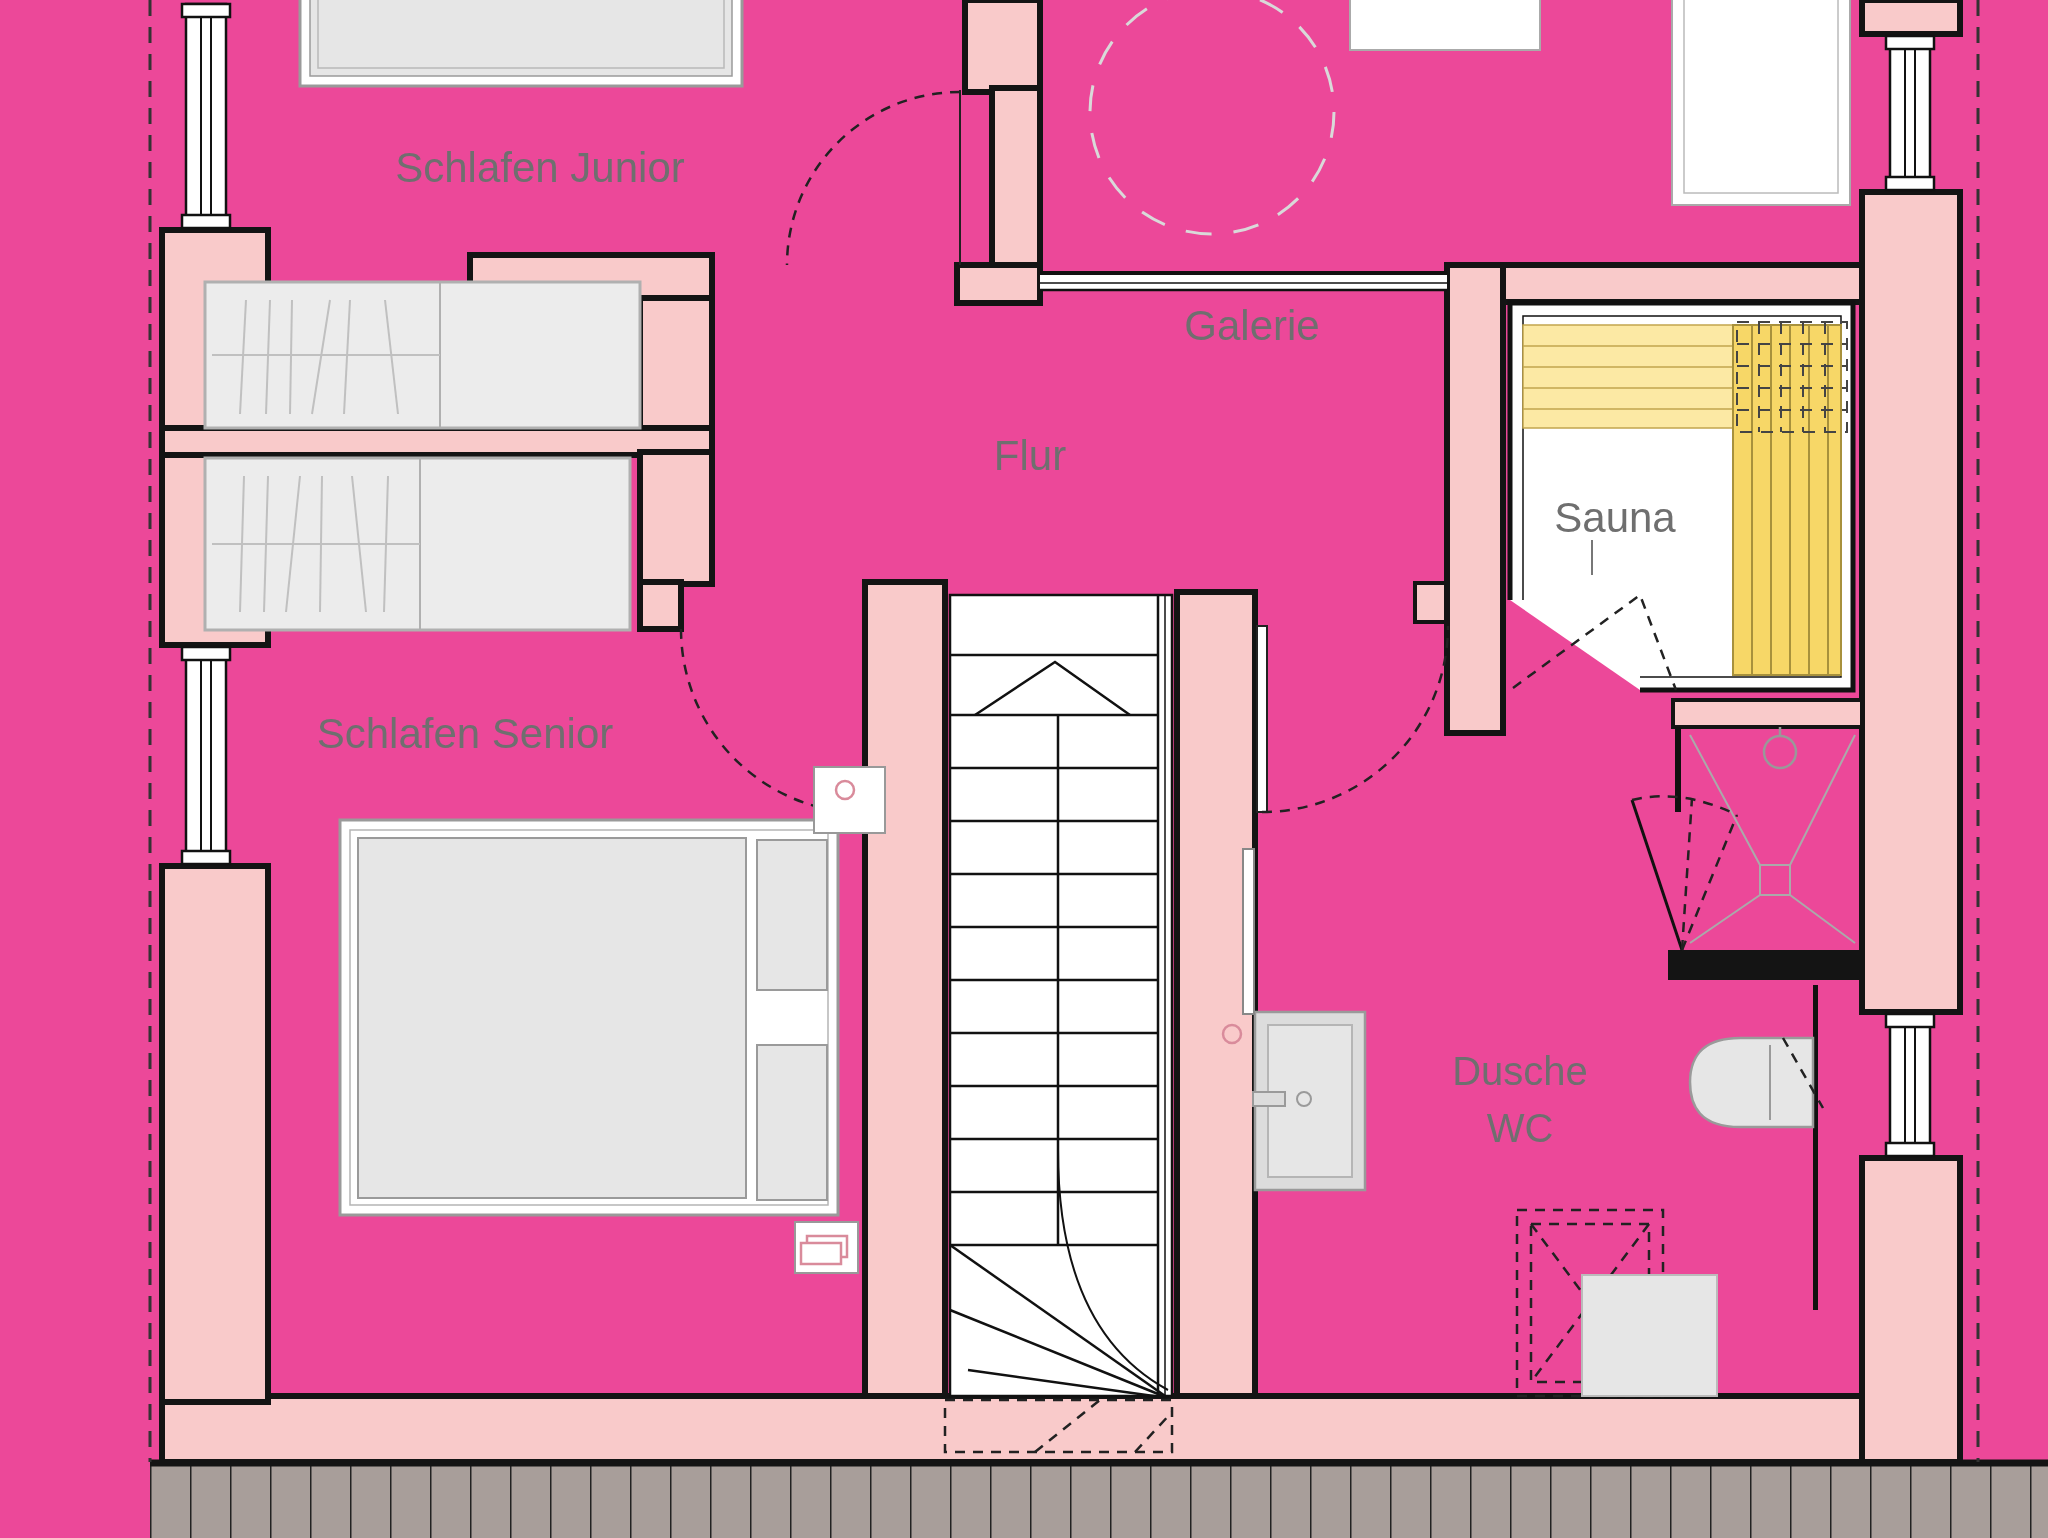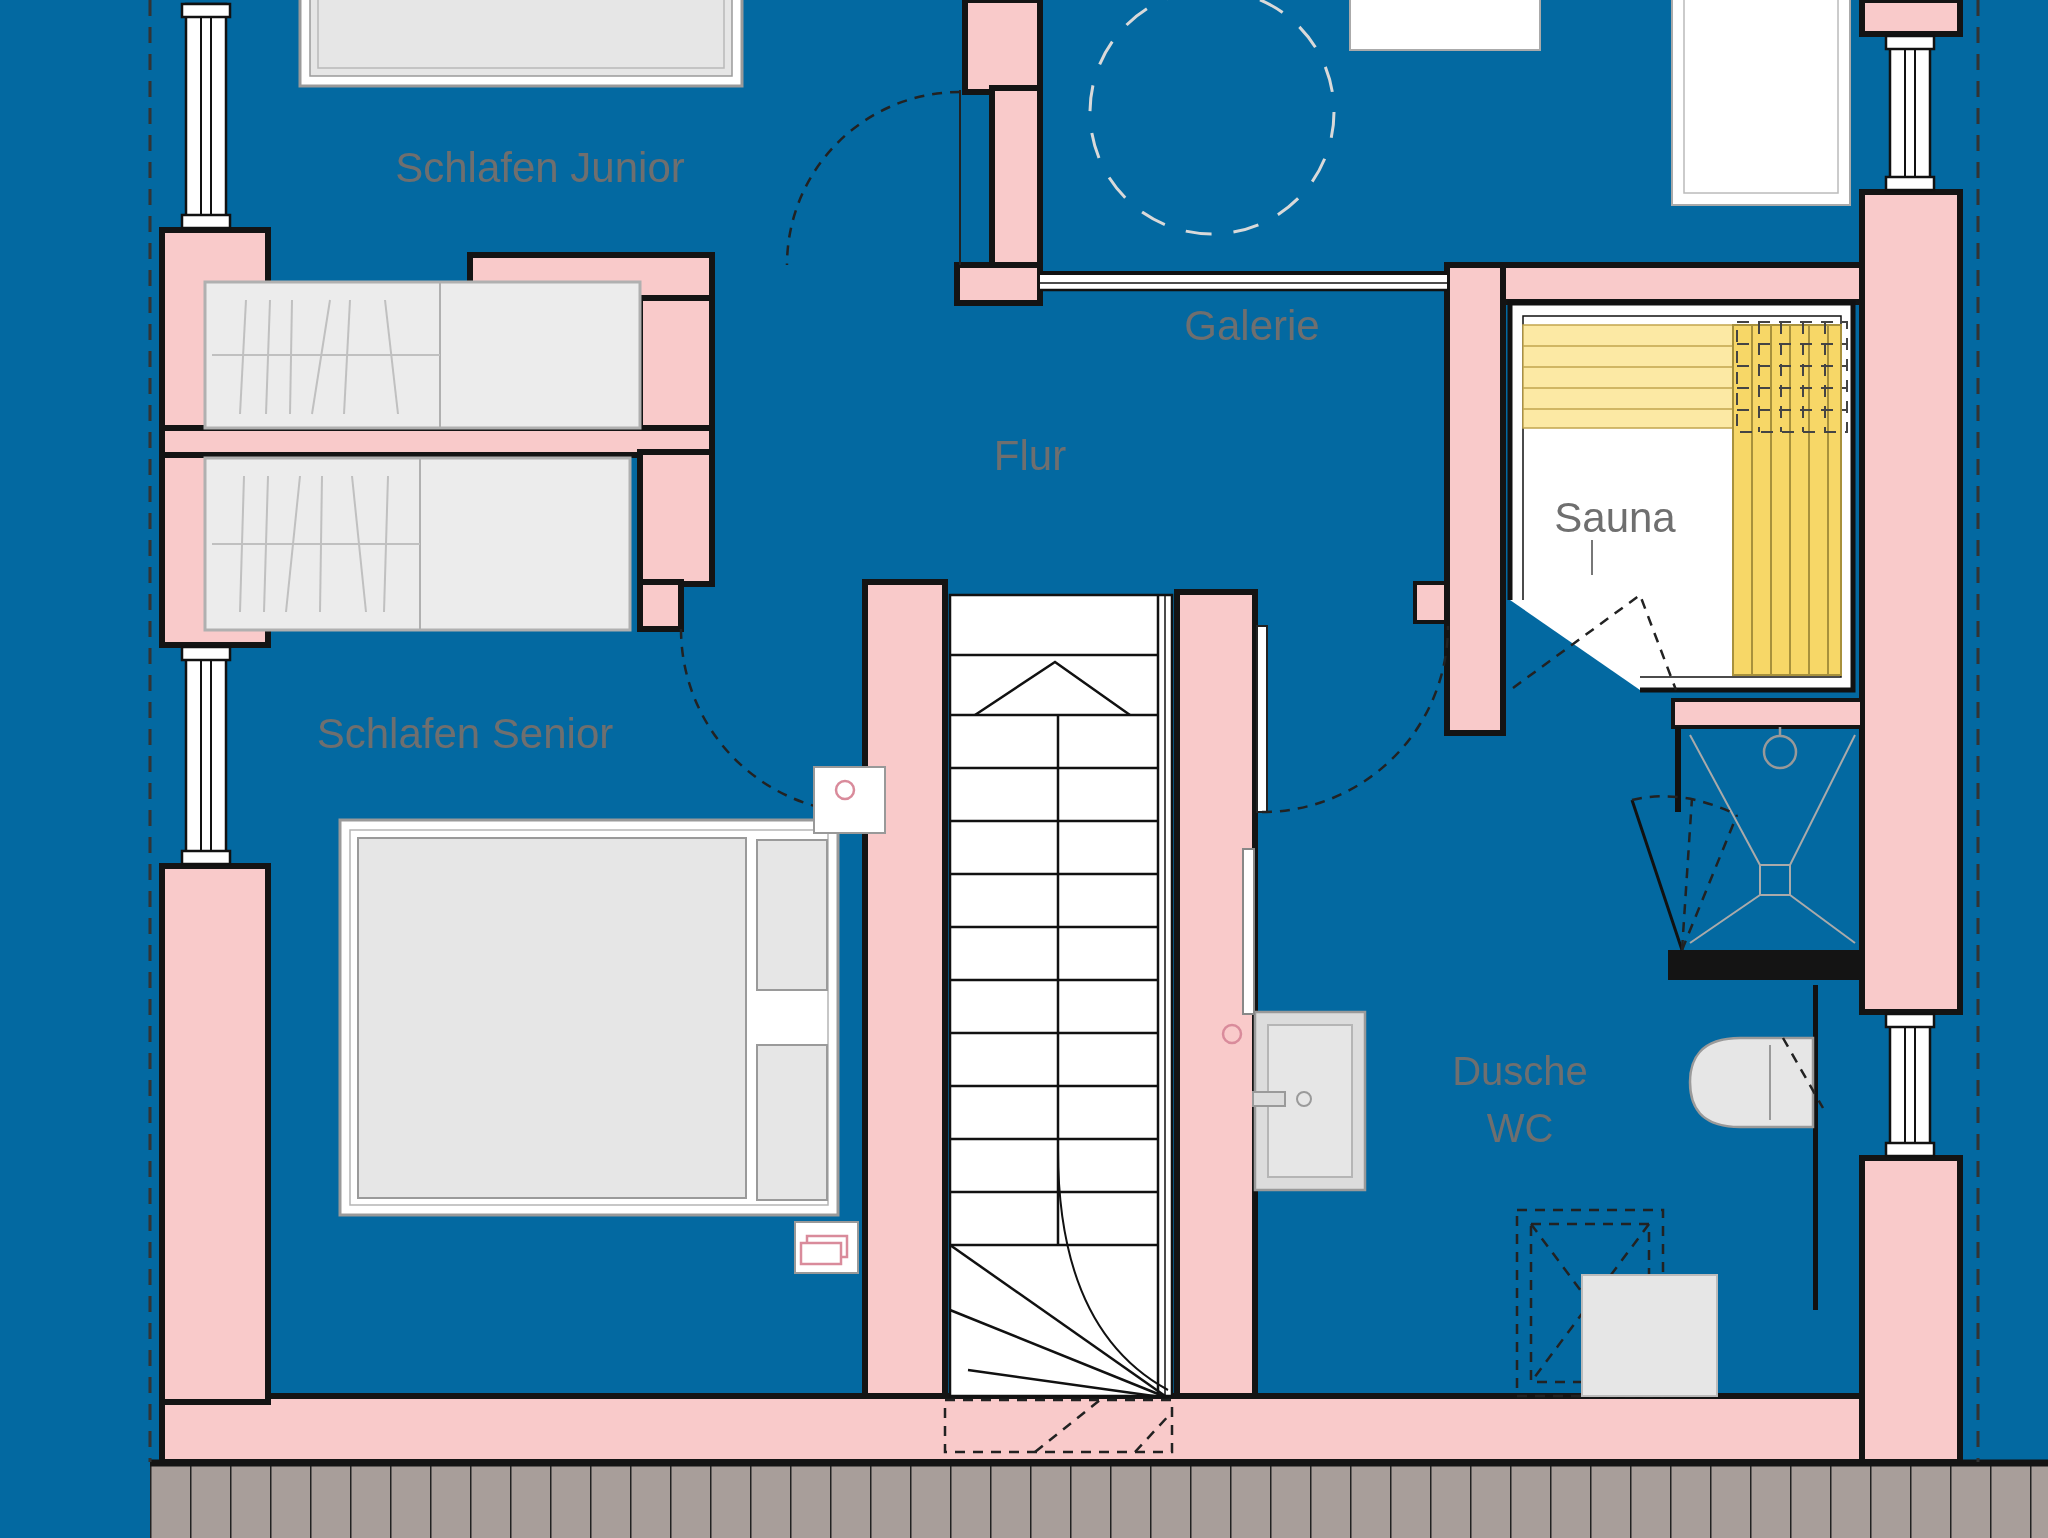--- a/index.html
+++ b/index.html
@@ -10,21 +10,21 @@
     --bench_light:#fce9a4;
     --bench_dark:#f7d767;
     --bench_line:#c2a54e;
     --deck_fill:#a89e9a;
     --deck_line:#222222;
     --label_color:#6f6f6f;
     --accent_pink:#d98b9b;
     --light_gray:#d9d9d9;
   }
   html,body{margin:0;padding:0;background:#ffffff;}
-  #plan-wrap{position:relative;width:2048px;height:1538px;background:#0369a1;overflow:hidden;}
+  #plan-wrap{position:relative;width:2048px;height:1538px;background:#ec4899;overflow:hidden;}
   svg{position:absolute;left:0;top:0;}
   .wall{fill:var(--wall);stroke:var(--wall_outline);stroke-width:6;}
   .wall-thin{fill:var(--wall);stroke:var(--wall_outline);stroke-width:4;}
   .dashed{stroke:#333;fill:none;stroke-dasharray:16 11;}
   .dash-small{stroke:#222;fill:none;stroke-dasharray:10 8;}
   .room-label{font-family:"Liberation Sans", sans-serif;font-size:42px;fill:var(--label_color);}
   .room-label.small{font-size:40px;}
   text{user-select:none;}
 </style>
 </head>

